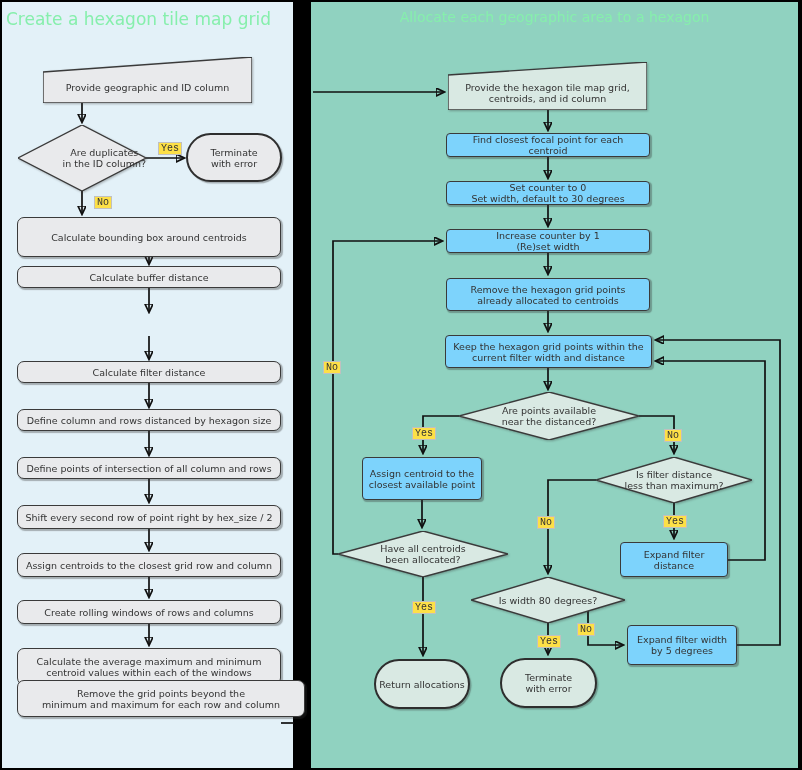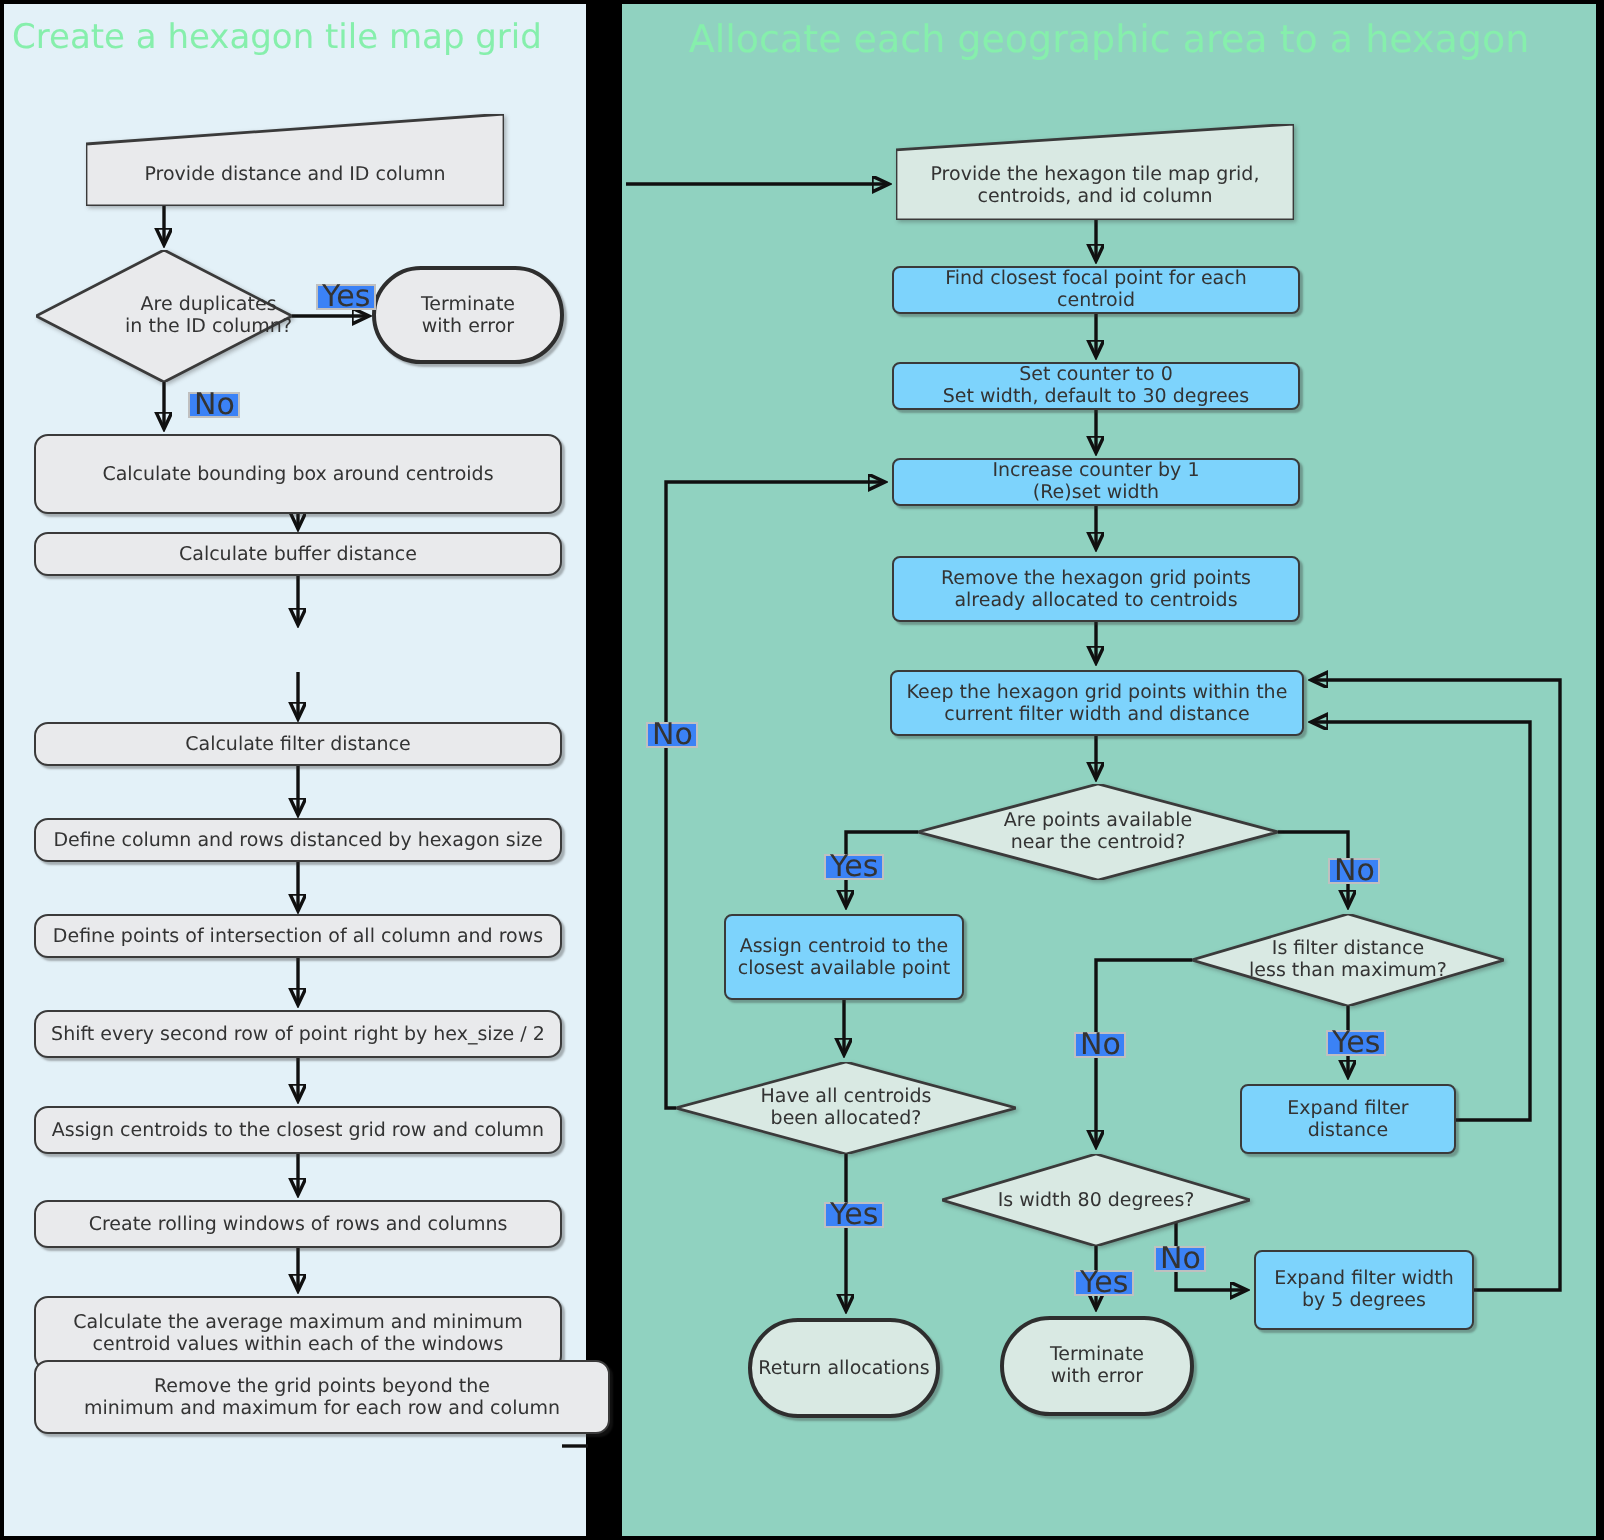--- a/index.html
+++ b/index.html
@@ -3,43 +3,43 @@
 <meta charset="utf-8">
 <style>
   html,body{margin:0;padding:0;background:#000;}
   .canvas{position:relative;width:802px;height:770px;background:#000;overflow:hidden;
           font-family:"DejaVu Sans","Liberation Sans",sans-serif;}
   .panel{position:absolute;top:2px;height:766px;}
   .panel.left{left:2px;width:291px;background:#e3f1f8;}
   .panel.right{left:311px;width:487px;background:#90d2c0;}
   .title{position:absolute;color:#86efac;white-space:nowrap;}
   .title.left{left:6px;top:9px;font-size:17px;}
-  .title.right{left:311px;top:9px;width:487px;text-align:center;font-size:19px;}
+  .title.right{left:311px;top:9px;width:487px;text-align:center;font-size:14px;}
   .wires{position:absolute;left:0;top:0;width:802px;height:770px;z-index:3;pointer-events:none;}
   .wires path{fill:none;stroke:#101010;stroke-width:1.7px;}
   .node{position:absolute;z-index:4;box-sizing:border-box;display:flex;align-items:center;
         justify-content:center;text-align:center;color:#333;}
   .txt{white-space:pre;font-size:9.5px;line-height:11px;position:relative;z-index:2;}
   .process{border:1.4px solid #3a3a3a;box-shadow:1.5px 1.5px 1px rgba(50,50,50,.35);}
   .lp{background:#e9eaec;border-radius:7px;}
   .rp{background:#7dd3fc;border-radius:4px;}
   .terminator{border:2.3px solid #2e2e2e;border-radius:26px;box-shadow:1.5px 1.5px 1px rgba(50,50,50,.35);}
   .terminator.lp,.shape.lp{background:none;}
   .terminator{background:#e9eaec;}
   .term-l{background:#e9eaec;}
   .term-r{background:#d9e9e3;}
   .shape{border:none;box-shadow:none;}
   .shape svg{position:absolute;left:0;top:0;width:100%;height:100%;z-index:1;
              filter:drop-shadow(1.5px 1.5px 1px rgba(50,50,50,.35));}
   .shape polygon{stroke:#3a3a3a;stroke-width:1.4px;stroke-linejoin:round;vector-effect:non-scaling-stroke;}
   .shape.lp polygon{fill:#e9eaec;}
   .shape.rp polygon{fill:#d9e9e3;background:none;}
   .shape.lp,.shape.rp{background:transparent;border-radius:0;}
-  .lbl{position:absolute;z-index:5;background:#3b82f6;border:1px solid #c0c0c0;color:#333;
-       font-size:15px;line-height:11px;padding:0 2px;}
+  .lbl{position:absolute;z-index:5;background:#fde047;border:1px solid #c0c0c0;color:#333;
+       font-size:10px;line-height:11px;padding:0 2px;font-family:Liberation Mono, monospace;}
 </style>
 </head>
 <body>
 
 <div class="canvas">
 
   <div class="panel left"></div>
   <div class="panel right"></div>
 
   <div class="title left">Create a hexagon tile map grid</div>
@@ -84,21 +84,21 @@
     <path d="M596,480 H548 V572" marker-end="url(#ah)"></path>
     <path d="M548,623 V653" marker-end="url(#ah)"></path>
     <path d="M588,611 V645 H622" marker-end="url(#ah)"></path>
     <path d="M737,645 H780 V340 H657" marker-end="url(#ah)"></path>
   </svg>
 
   <div class="node shape lp" style="left:43px;top:57px;width:209px;height:46px;">
     <svg viewBox="0 0 100 100" preserveAspectRatio="none">
         <polygon points="0,32.6 100,0 100,100 0,100"></polygon>
       </svg>
-    <span class="txt" style="padding-top:15px;">Provide distance and ID column</span>
+    <span class="txt" style="padding-top:15px;">Provide geographic and ID column</span>
   </div>
 
   <div class="node shape lp" style="left:18px;top:125px;width:128px;height:66px;justify-content:flex-end;">
     <svg viewBox="0 0 100 100" preserveAspectRatio="none">
         <polygon points="50,0 100,50 50,100 0,50"></polygon>
       </svg>
     <span class="txt">Are duplicates
 in the ID column?</span>
   </div>
 
@@ -170,21 +170,21 @@
   <div class="node process rp" style="left:445px;top:335px;width:207px;height:33px;">
     <span class="txt">Keep the hexagon grid points within the
 current filter width and distance</span>
   </div>
 
   <div class="node shape rp" style="left:459px;top:392px;width:180px;height:48px;">
     <svg viewBox="0 0 100 100" preserveAspectRatio="none">
         <polygon points="50,0 100,50 50,100 0,50"></polygon>
       </svg>
     <span class="txt">Are points available
-near the centroid?</span>
+near the distanced?</span>
   </div>
 
   <div class="node process rp" style="left:362px;top:457px;width:120px;height:43px;">
     <span class="txt">Assign centroid to the
 closest available point</span>
   </div>
 
   <div class="node shape rp" style="left:338px;top:531px;width:170px;height:46px;">
     <svg viewBox="0 0 100 100" preserveAspectRatio="none">
         <polygon points="50,0 100,50 50,100 0,50"></polygon>

